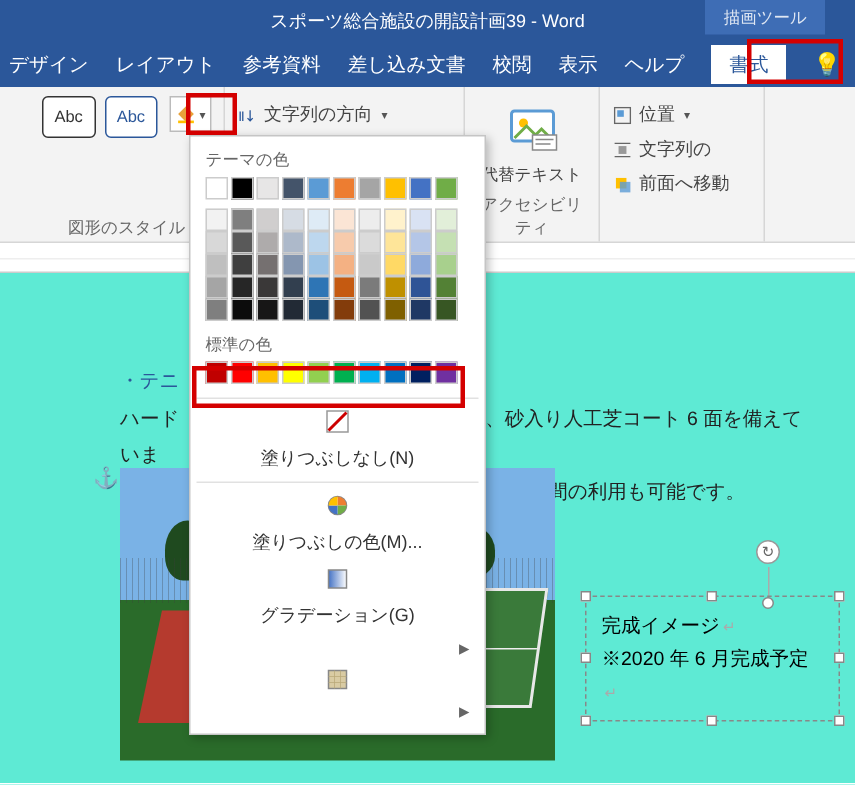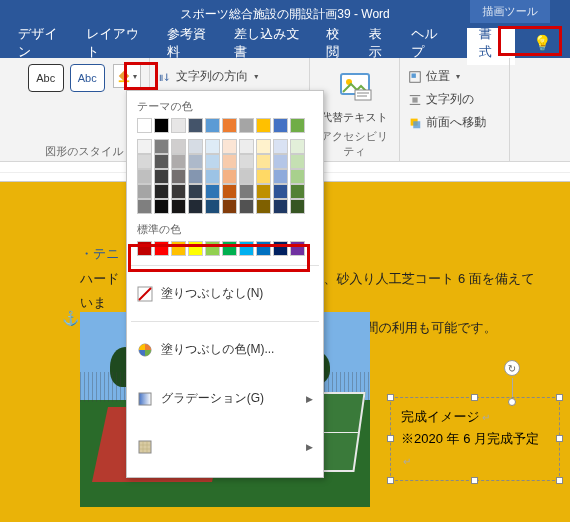--- a/index.html
+++ b/index.html
@@ -2,21 +2,21 @@
 <html><head>
 <meta charset="utf-8">
 <style>
   * { box-sizing: border-box; margin: 0; padding: 0; font-family: "Yu Gothic UI", "Meiryo", sans-serif; }
   body { width: 570px; height: 523px; background: #fff; overflow: hidden; position: relative; font-size: 12px; }
   
   .titlebar { background: #2b579a; color: #fff; height: 28px; display: flex; align-items: center; justify-content: center; position: relative; }
   .titlebar-title { font-size: 12px; color: #fff; }
   .tool-tab { position: absolute; right: 20px; top: 0; background: #3e6db5; padding: 4px 12px; font-size: 11px; color: #dfe7f3; }
   
-  .ribbon-tabs { background: #2b579a; color: #fff; height: 30px; display: flex; align-items: center; gap: 18px; padding: 0 18px; font-size: 13px; }
+  .ribbon-tabs { background: #2b579a; color: #fff; height: 30px; display: flex; align-items: center; gap: 18px; padding: 0 6px; font-size: 13px; }
   .ribbon-tabs span { cursor: pointer; }
   .ribbon-tabs .active-tab { background: #fff; color: #2b579a; padding: 4px 12px; }
   .highlight-box-red { border: 3px solid #d40000; position: absolute; pointer-events: none; z-index: 50; }
   .hl-format { right: 8px; top: 26px; width: 64px; height: 30px; }
   .hl-fill { left: 124px; top: 62px; width: 34px; height: 28px; }
   .hl-nofill { left: 128px; top: 244px; width: 182px; height: 28px; }
   
   .ribbon-body { background: #f3f3f3; border-bottom: 1px solid #d6d6d6; height: 104px; display: flex; padding-left: 20px; }
   .group { border-right: 1px solid #d6d6d6; padding: 6px 8px 2px; display: flex; flex-direction: column; justify-content: space-between; }
   .group-label { text-align: center; font-size: 11px; color: #666; }
@@ -35,28 +35,28 @@
   .mini-icon { width: 14px; height: 14px; display: inline-block; }
   
   .access-group { width: 90px; text-align: center; }
   .big-icon { width: 36px; height: 36px; margin: 4px auto; }
   
   .arrange-group { width: 110px; text-align: center; }
   
   .ruler { height: 20px; background: #fff; border-bottom: 1px solid #ccc; position: relative; }
   .ruler::before { content: ""; position: absolute; left: 0; right: 0; top: 50%; height: 1px; background: #eee; }
   
-  .doc-area { background: #eab308; padding: 20px 30px; position: relative; height: 340px; }
+  .doc-area { background: #5eead4; padding: 20px 30px; position: relative; height: 340px; }
   .anchor { position: absolute; left: 62px; top: 128px; color: #2b579a; font-size: 14px; }
   
   .color-popup { position: absolute; left: 126px; top: 90px; width: 198px; background: #fff; border: 1px solid #c5c5c5; box-shadow: 2px 2px 6px rgba(0,0,0,0.25); z-index: 40; padding: 6px 0; }
   .popup-header { font-size: 11px; color: #666; padding: 2px 10px 4px; }
   .swatch-grid { display: grid; grid-template-columns: repeat(10, 15px); gap: 2px; padding: 0 10px 6px; }
   .swatch { width: 15px; height: 15px; border: 1px solid #ccc; }
-  .popup-item { display: flex; align-items: center; gap: 8px; padding: 16px 10px; font-size: 12px; color: #333; }
+  .popup-item { display: flex; align-items: center; gap: 8px; padding: 4px 10px; font-size: 12px; color: #333; flex-direction: column; }
   .popup-sep { height: 1px; background: #e1e1e1; margin: 3px 4px; }
   .item-icon { width: 16px; height: 16px; display: inline-flex; align-items: center; justify-content: center; }
   .arrow-r { margin-left: auto; font-size: 9px; color: #666; }
   
   .doc-text { position: absolute; left: 80px; top: 60px; width: 460px; font-size: 13px; color: #222; line-height: 1.9; }
   .doc-text .blue { color: #2b579a; }
   
   .photo { position: absolute; left: 80px; top: 130px; width: 290px; height: 195px; background: linear-gradient(#7ab2e6 0%, #7ab2e6 45%, #2a6b2a 45%, #2a6b2a 100%); overflow: hidden; }
   .court-red { position: absolute; left: 20px; top: 95px; width: 120px; height: 75px; background: #b53a2e; transform: skewX(-12deg); }
   .court-green { position: absolute; left: 150px; top: 80px; width: 130px; height: 80px; background: #3a7a3a; border: 2px solid #e8e8e8; transform: skewX(-8deg); }

